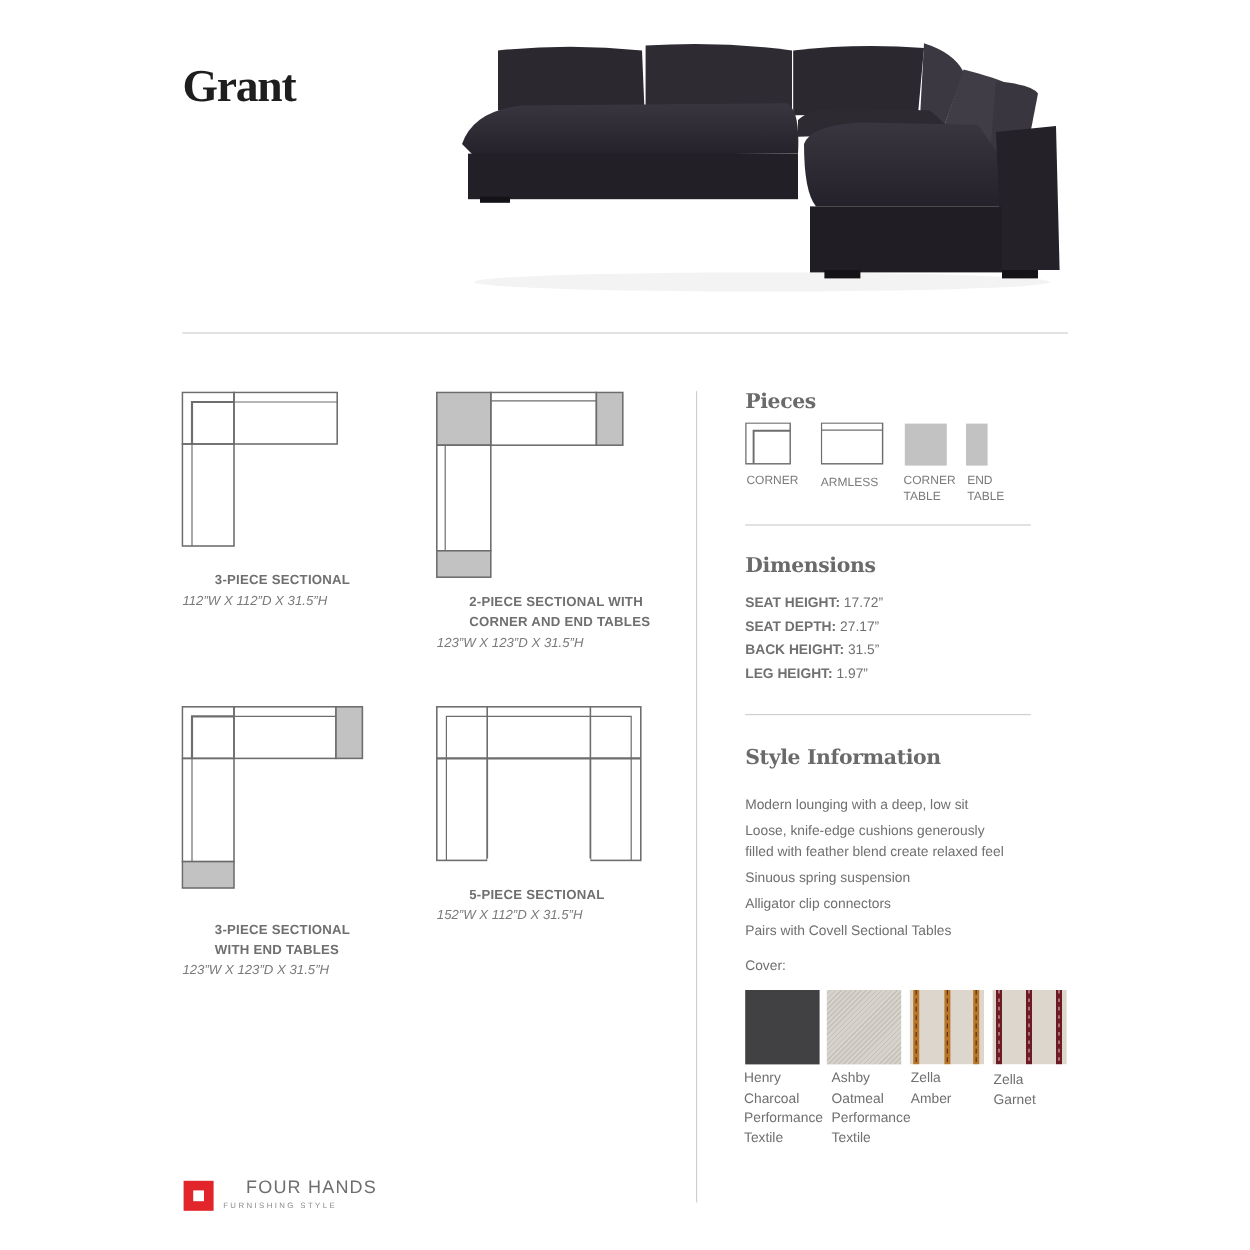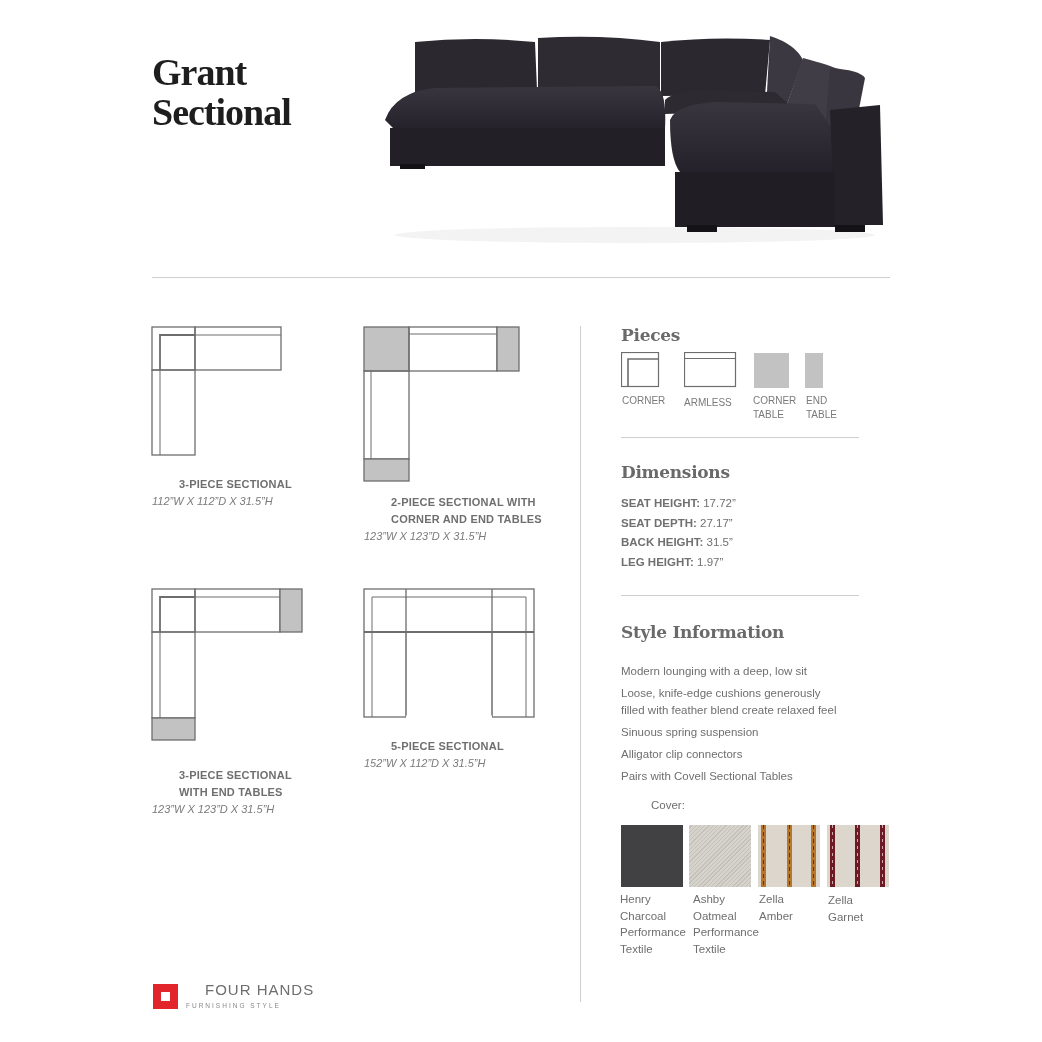--- a/index.html
+++ b/index.html
@@ -20,21 +20,20 @@
   .logo-box{left:153px;top:984px;width:25px;height:25px;background:#e2252b;}
   .logo-box::after{content:"";position:absolute;left:8px;top:8px;width:9px;height:9px;background:#fff;}
   .logo-text{left:185px;top:981px;font-size:15px;color:#6e6e6e;letter-spacing:1px;margin-left:20px;}
   .logo-sub{left:186px;top:1002px;font-size:6.5px;color:#8a8a8a;letter-spacing:2px;}
 </style>
 </head>
 <body>
 
 <div class="abs title">
   <div>Grant</div>
-  <div>Sectional</div>
 </div>
 
 <svg class="abs" style="left:375px;top:30px" width="520" height="215" viewBox="0 0 520 215">
   <defs>
     <linearGradient id="cush" x1="0" y1="0" x2="0" y2="1">
       <stop offset="0" stop-color="#3a3640"></stop>
         <stop offset="1" stop-color="#24212a"></stop>
     </linearGradient>
   </defs>
   <ellipse cx="260" cy="205" rx="240" ry="8" fill="#f3f3f3"></ellipse>
@@ -171,21 +170,21 @@
 
 <div class="abs sec-h" style="left:621px;top:622px">Style Information</div>
 <div class="abs" style="left:621px;top:663px">
   <div class="style-line" style="margin-bottom:5px">Modern lounging with a deep, low sit</div>
   <div class="style-line">Loose, knife-edge cushions generously</div>
   <div class="style-line" style="margin-bottom:5px">filled with feather blend create relaxed feel</div>
   <div class="style-line" style="margin-bottom:5px">Sinuous spring suspension</div>
   <div class="style-line" style="margin-bottom:5px">Alligator clip connectors</div>
   <div class="style-line">Pairs with Covell Sectional Tables</div>
 </div>
-<div class="abs style-line" style="left:651px;top:797px">Cover:</div>
+<div class="abs style-line" style="left:621px;top:797px">Cover:</div>
 
 <div class="abs swatch" style="left:621px;top:825px;background:#414143"></div>
 <div class="abs swatch" style="left:689px;top:825px;background:repeating-linear-gradient(135deg,#d6d3cc 0 2px,#c5c1b9 2px 3px)"></div>
 <svg class="abs" style="left:758px;top:825px" width="62" height="62">
   <rect width="62" height="62" fill="#ddd6cc"></rect>
   <g fill="#b7762a">
       <rect x="3" y="0" width="5" height="62"></rect>
       <rect x="29" y="0" width="5" height="62"></rect>
       <rect x="53" y="0" width="5" height="62"></rect>
     </g>

